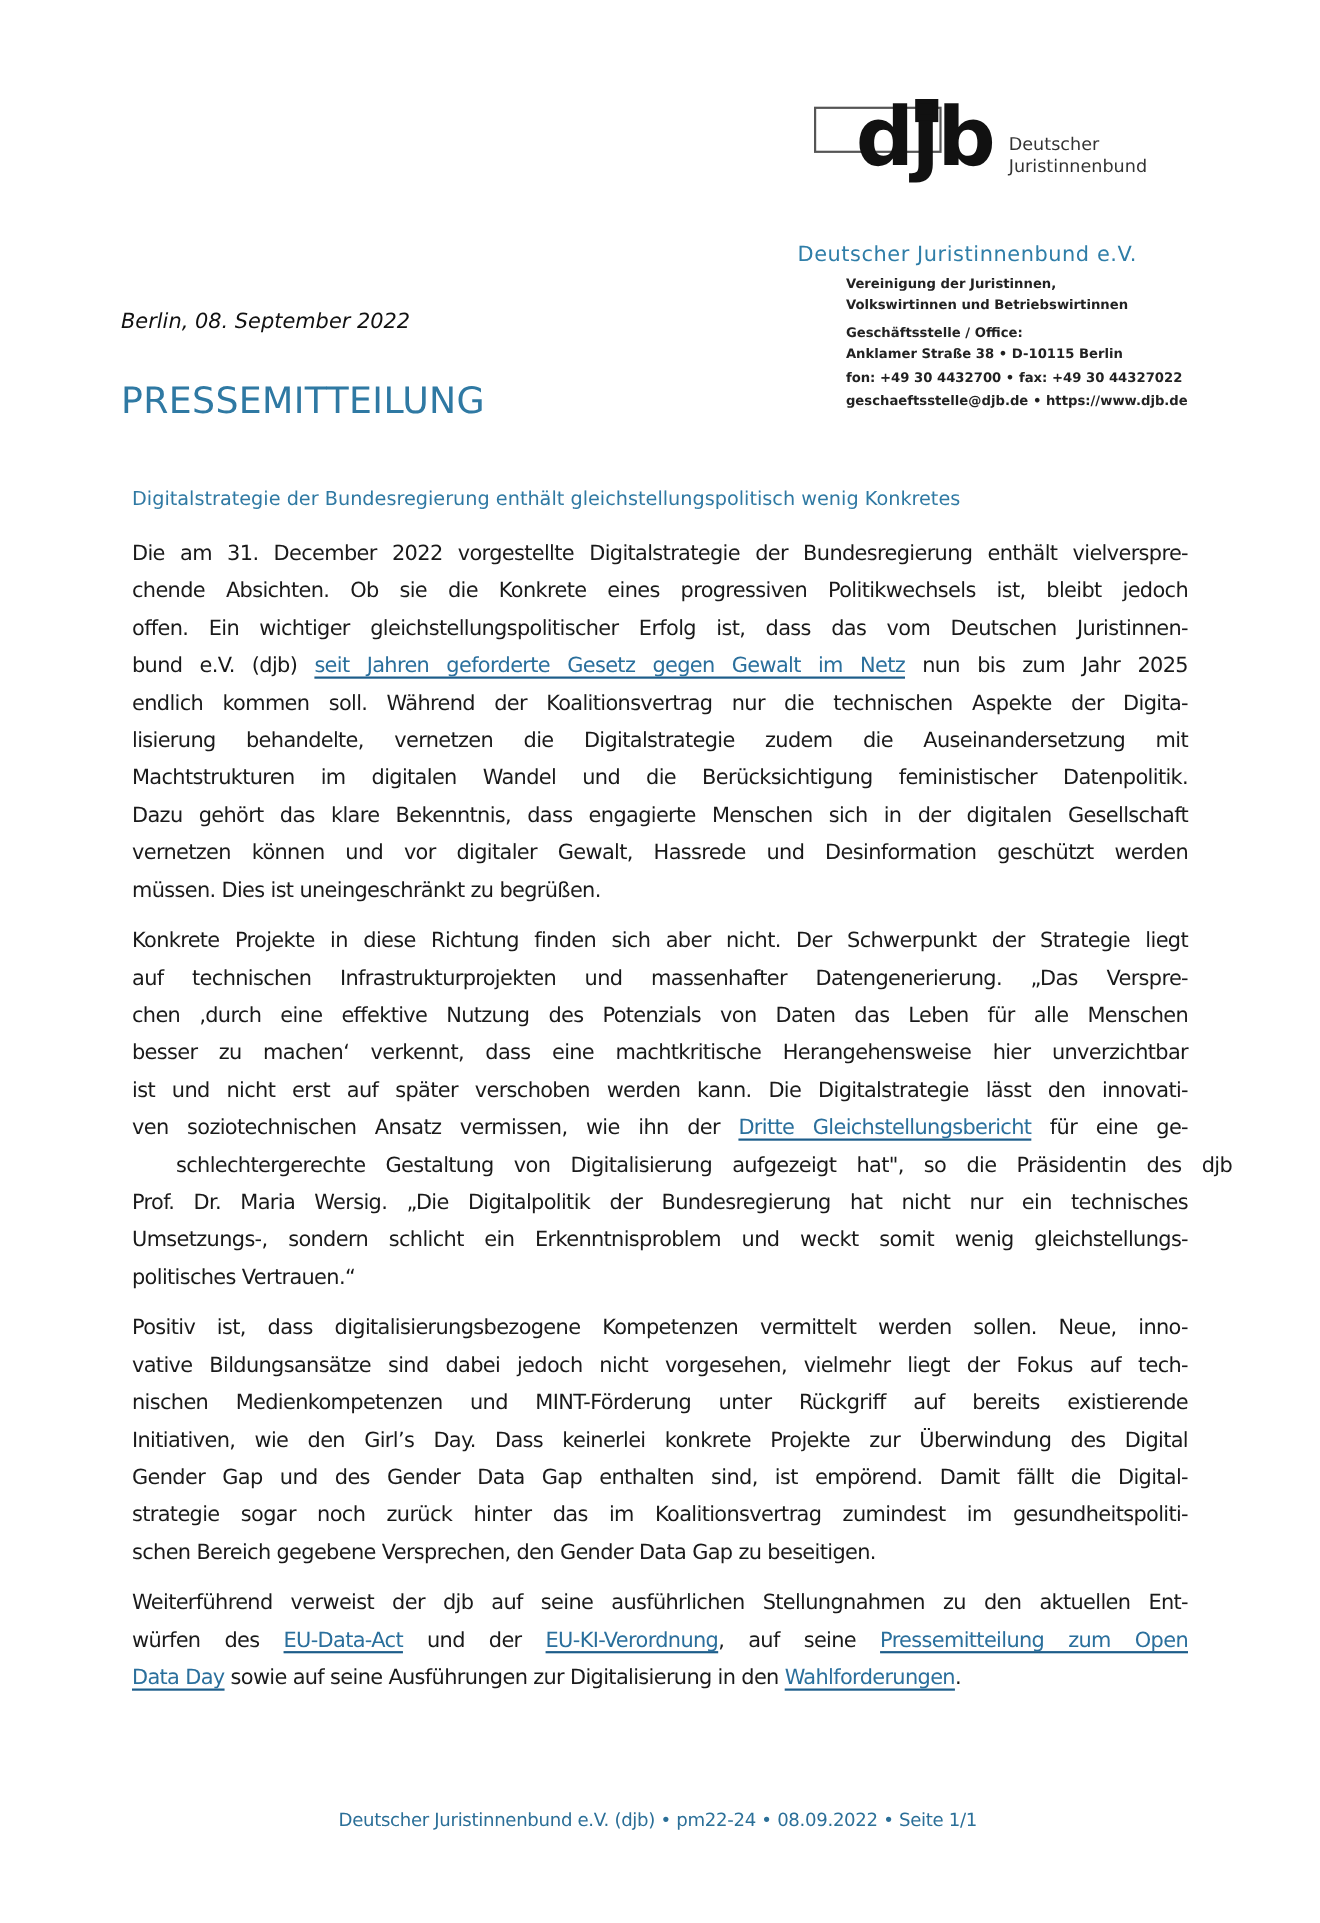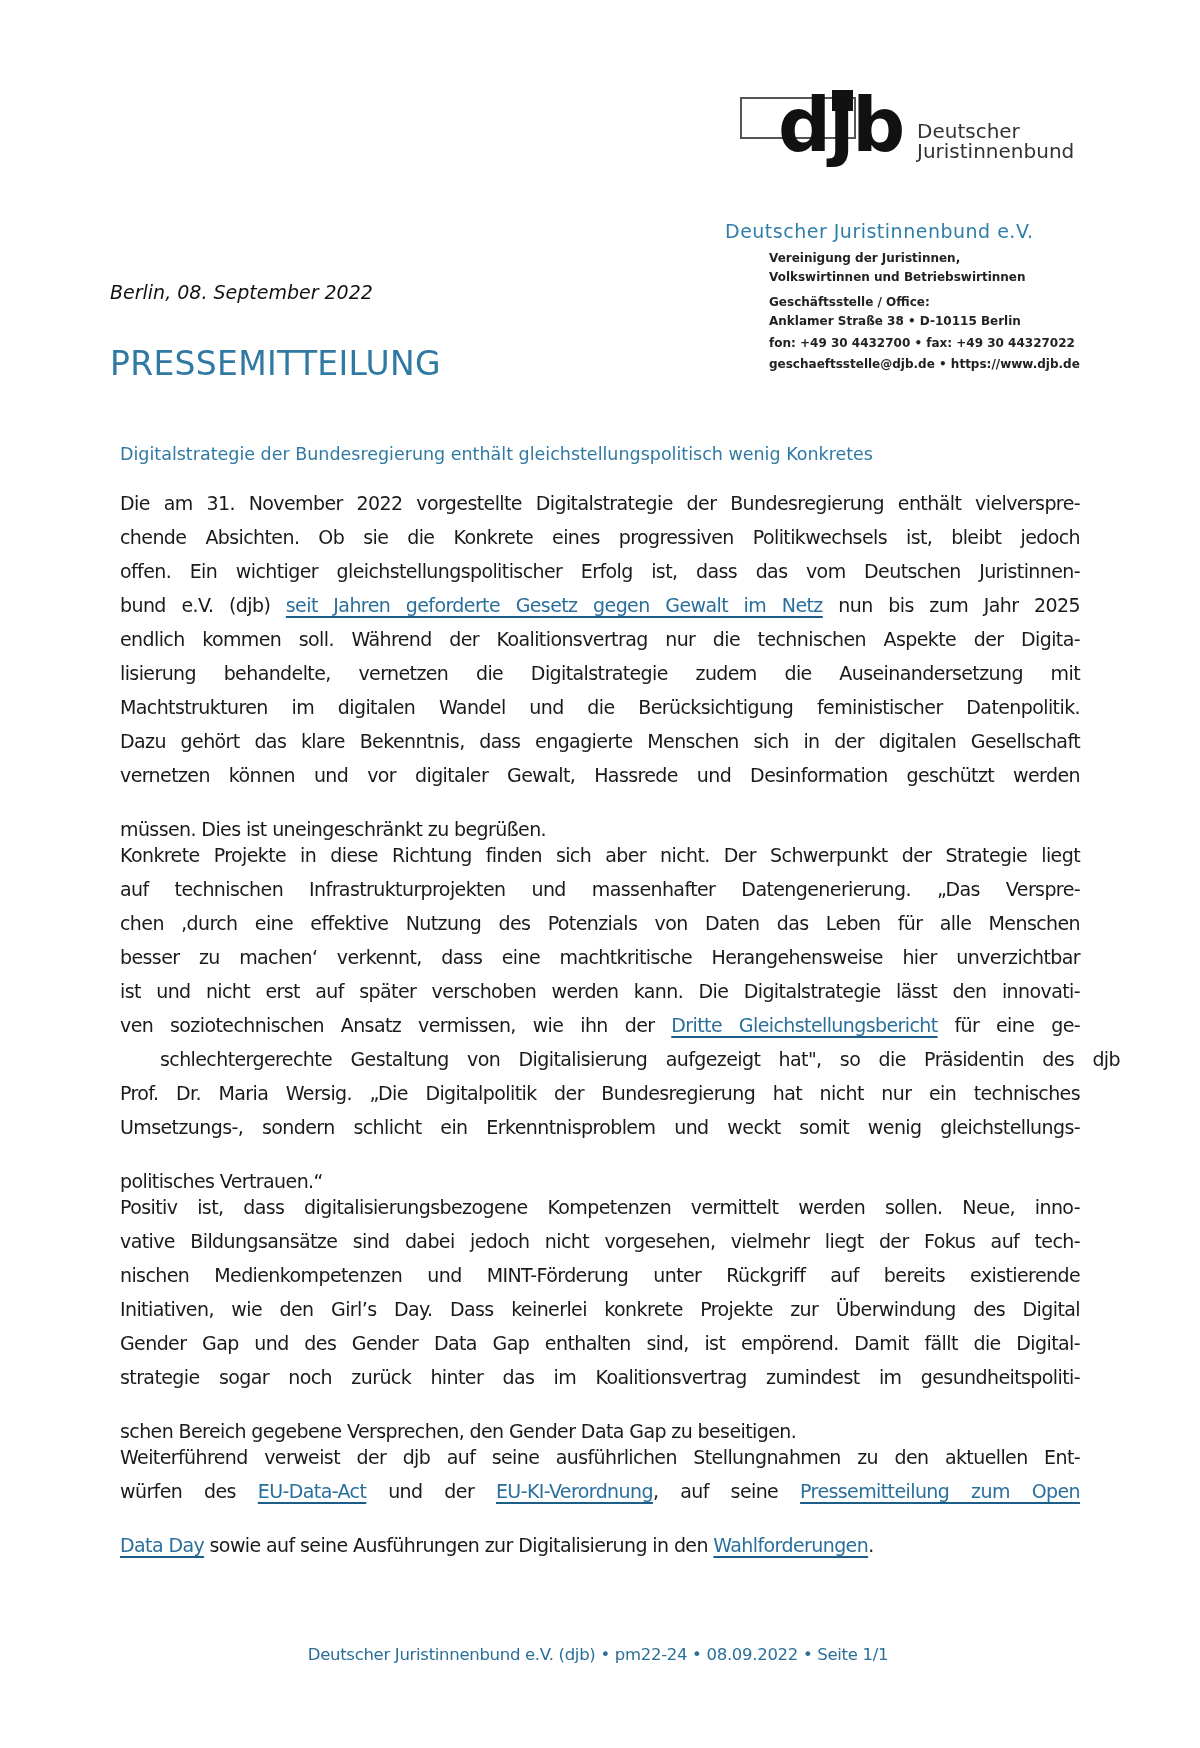--- a/index.html
+++ b/index.html
@@ -2,30 +2,30 @@
 <html><head>
 <meta charset="utf-8">
 <style>
   html, body { margin:0; padding:0; background:#ffffff; }
   body { width:1200px; height:1748px; position:relative; overflow:hidden; font-family:"DejaVu Sans", sans-serif; color:#1a1a1a; }
   .abs { position:absolute; }
   
   .logo-box { left:740px; top:97px; width:116px; height:42px; border:2px solid #555; box-sizing:border-box; }
   .logo-square { left:832px; top:90px; width:21px; height:21px; background:#111; }
   .logo-letters { left:778px; top:88px; font-family:"DejaVu Sans", sans-serif; font-size:74px; font-weight:bold; color:#111; letter-spacing:-2px; line-height:1; }
-  .logo-name { left:917px; top:121px; font-size:20px; line-height:20px; color:#333; }
+  .logo-name { left:917px; top:121px; font-size:16px; line-height:20px; color:#333; }
   
   .org-title { left:725px; top:220px; font-size:19px; color:#2f7ea8; letter-spacing:0.5px; }
   .addr { left:725px; font-size:12px; color:#222; line-height:19px; font-weight:bold;margin-left:44px; }
   
   .date { left:110px; top:281px; font-size:19px; color:#111;font-style:italic; }
   .press-title { left:110px; top:344px; font-size:33px; color:#2f79a3; letter-spacing:0.3px; }
   .subtitle { left:120px; top:444px; font-size:17.5px; color:#2f79a3; }
   .line { position:absolute; left:120px; width:960px; height:34px; line-height:34px; font-size:19px; white-space:nowrap; text-align:justify; text-align-last:justify; letter-spacing:-0.6px; }
-  .line.last { text-align-last:left;margin-top:20px; }
+  .line.last { text-align-last:left; }
   .lnk { color:#2a6f9c; text-decoration:underline; text-decoration-color:#1d5d8a; text-decoration-thickness:2px; text-underline-offset:4px; }
   .footer { left:0; width:1100px; top:1645px; text-align:center; font-size:16.5px; color:#2b6f98; letter-spacing:-0.3px;margin-left:48px; }
 </style>
 </head>
 <body>
 
 <div class="abs logo-box"></div>
 <div class="abs logo-square"></div>
 <div class="abs logo-letters">djb</div>
 <div class="abs logo-name">
@@ -40,21 +40,21 @@
 <div class="abs addr" style="top:312px;">Anklamer Straße 38  •  D-10115 Berlin</div>
 <div class="abs addr" style="top:334px;">fon: +49 30 4432700  •  fax: +49 30 44327022</div>
 <div class="abs addr" style="top:355px;">geschaeftsstelle@djb.de  •  https://www.djb.de</div>
 
 <div class="abs date">Berlin, 08. September 2022</div>
 <div class="abs press-title">PRESSEMITTEILUNG</div>
 
 <div class="abs subtitle">Digitalstrategie der Bundesregierung enthält gleichstellungspolitisch wenig Konkretes</div>
 
 <div>
-  <div class="line" style="top:486px;">Die am 31. November 2022 vorgestellte Digitalstrategie der Bundesregierung enthält vielverspre-</div>
+  <div class="line" style="top:486px;">Die am 31. December 2022 vorgestellte Digitalstrategie der Bundesregierung enthält vielverspre-</div>
   <div class="line" style="top:520px;">chende Absichten. Ob sie die Konkrete eines progressiven Politikwechsels ist, bleibt jedoch</div>
   <div class="line" style="top:554px;">offen. Ein wichtiger gleichstellungspolitischer Erfolg ist, dass das vom Deutschen Juristinnen-</div>
   <div class="line" style="top:588px;"><span>bund e.V. (djb) </span><a class="lnk">seit Jahren geforderte Gesetz gegen Gewalt im Netz</a><span> nun bis zum Jahr 2025</span></div>
   <div class="line" style="top:622px;">endlich kommen soll. Während der Koalitionsvertrag nur die technischen Aspekte der Digita-</div>
   <div class="line" style="top:656px;">lisierung behandelte, vernetzen die Digitalstrategie zudem die Auseinandersetzung mit</div>
   <div class="line" style="top:690px;">Machtstrukturen im digitalen Wandel und die Berücksichtigung feministischer Datenpolitik.</div>
   <div class="line" style="top:724px;">Dazu gehört das klare Bekenntnis, dass engagierte Menschen sich in der digitalen Gesellschaft</div>
   <div class="line" style="top:758px;">vernetzen können und vor digitaler Gewalt, Hassrede und Desinformation geschützt werden</div>
   <div class="line last" style="top:792px;">müssen. Dies ist uneingeschränkt zu begrüßen.</div>
 </div>

